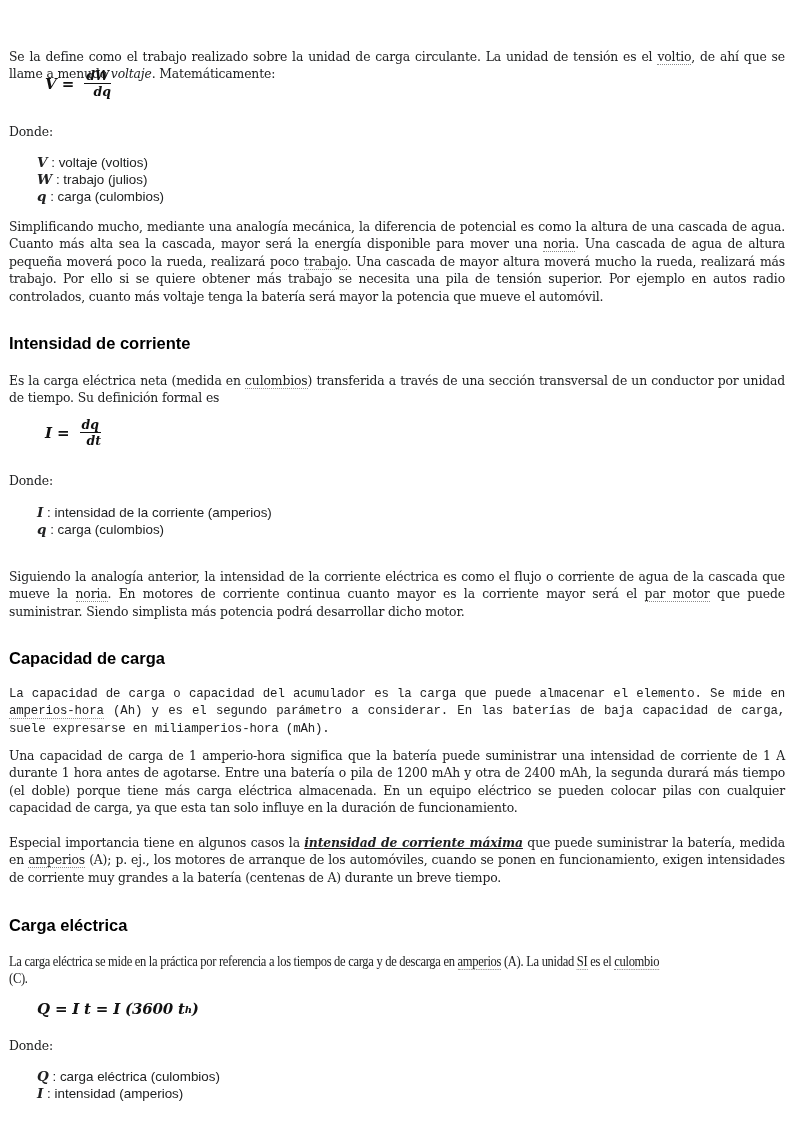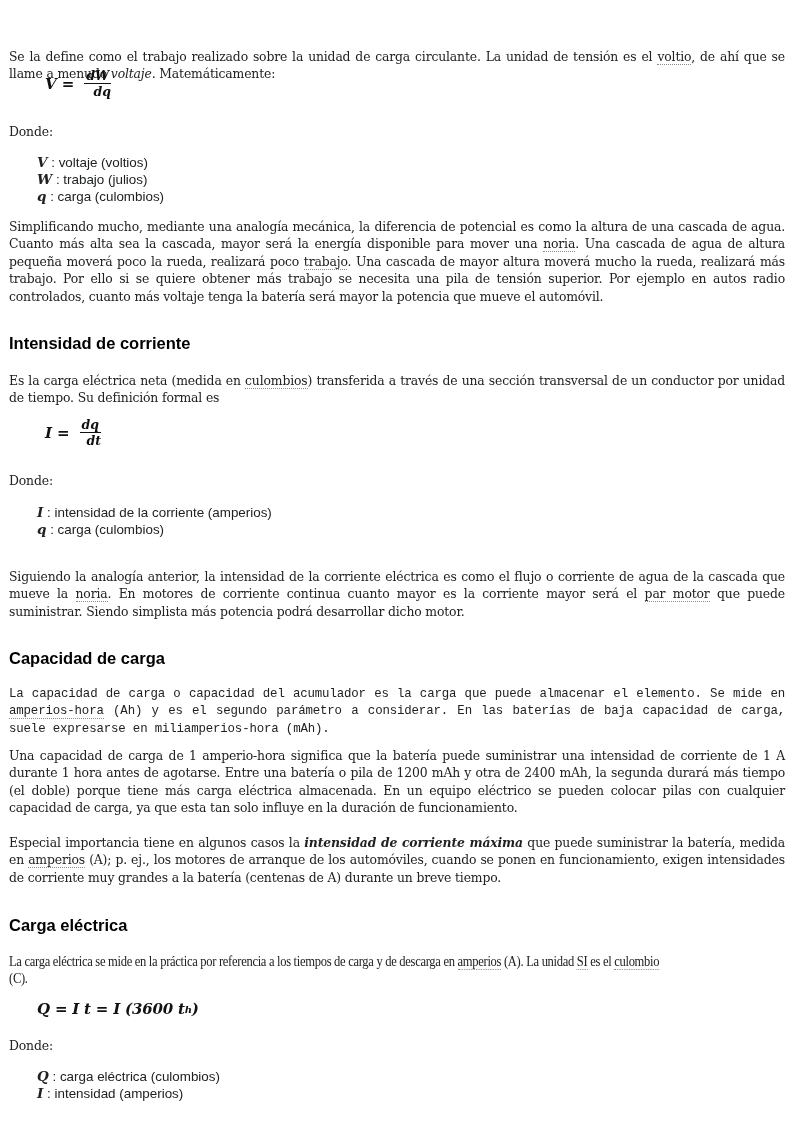--- a/index.html
+++ b/index.html
@@ -24,21 +24,21 @@
     font-family: "DejaVu Serif", serif; font-weight: bold; font-style: italic;
     display: flex; align-items: center; font-size: 15px; color: #111;
   }
   .frac { display: inline-flex; flex-direction: column; align-items: flex-end; margin-left: 5px; }
   .frac .num { font-size: 12.5px; line-height: 14px; padding: 0 2px; border-bottom: 1.3px solid #111; }
   .frac .den { font-size: 12.5px; line-height: 15px; }
   .eq { font-style: normal; font-weight: bold; margin: 0 5px; }
   .deflist { font-family: "Liberation Sans", sans-serif; font-size: 13.4px; line-height: 16px; margin-left: 28px; }
   .deflist .var { font-family: "DejaVu Serif", serif; font-weight: bold; font-style: italic; font-size: 13.5px; }
   .abs { position: absolute; left: 0; }
-  .bi { font-weight: bold; font-style: italic; }
+  .bi { font-weight: bold; font-style: italic; text-decoration: underline; }
   .q-formula { font-size: 15px; letter-spacing: -0.2px; }
   .q-formula .sub { font-size: 10px; vertical-align: -3px; }
 </style>
 </head>
 <body>
 
 <div class="page">
 
   <p class="abs" style="top:16px;width:776px;margin-top:32px;"><span>Se la define como el trabajo realizado sobre la unidad de carga circulante. La unidad de tensión es el </span><a class="link">voltio</a><span>, de ahí que se llame a menudo </span><i>voltaje</i><span>. Matemáticamente:</span></p>
 

